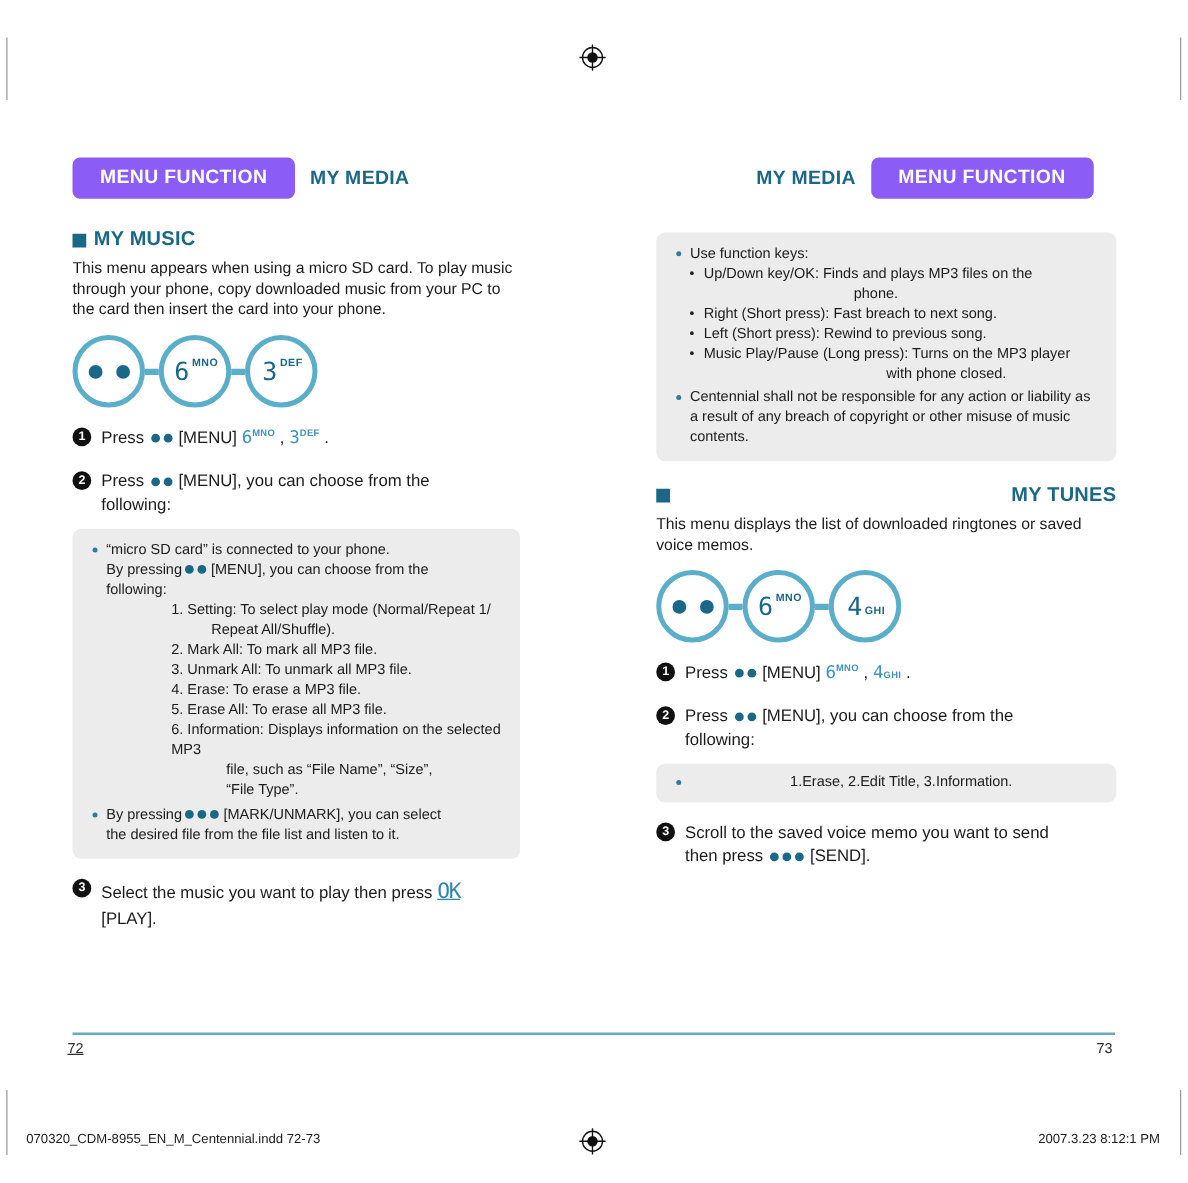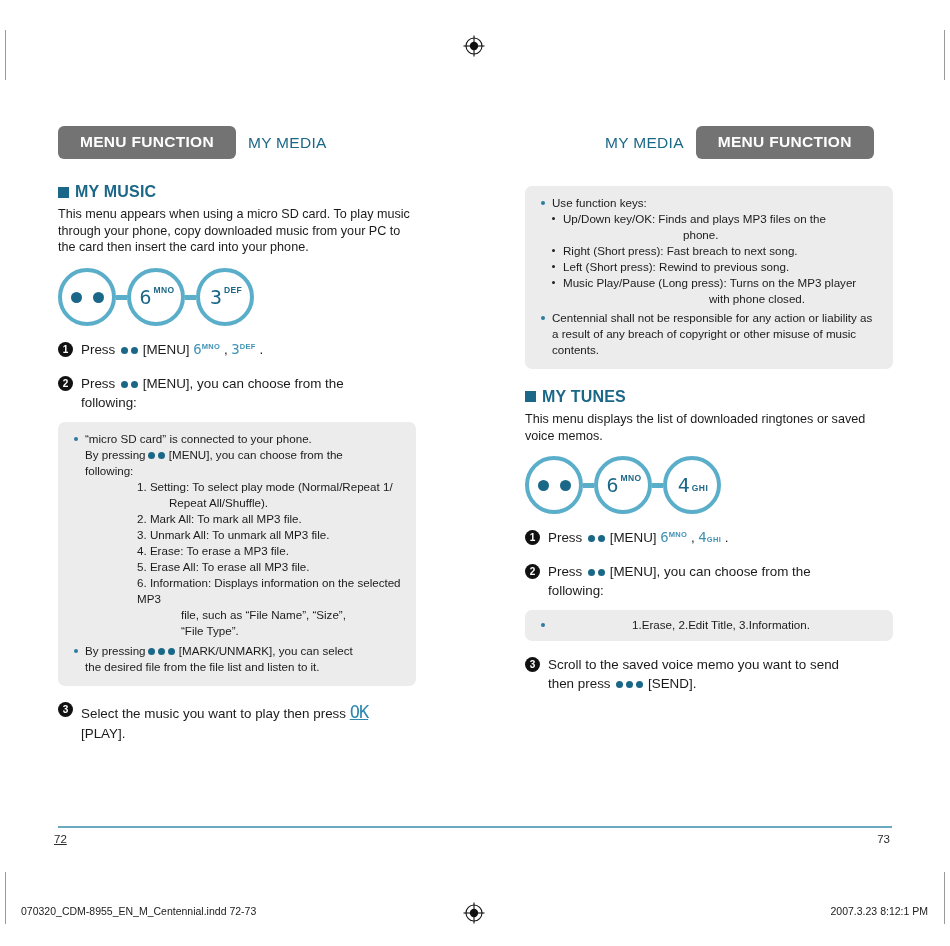--- a/index.html
+++ b/index.html
@@ -28,33 +28,33 @@
   
   .col{position:absolute;top:0;}
   .col-left{left:58px;width:390px;}
   .col-right{left:525px;width:368px;}
 
   
   .hdr{position:absolute;display:flex;align-items:center;gap:12px;}
   .hdr-left{left:58px;top:126px;}
   .hdr-right{left:605px;top:126px;}
   .tab{
-    background:#737373;
+    background:#8b5cf6;
     color:#ffffff;
     font-size:15.5px;
     font-weight:bold;
     letter-spacing:0.3px;
     padding:7px 22px 8px 22px;
     border-radius:6px;
     white-space:nowrap;
   }
   .tab-ghost{
     color:#1b6787;
     font-size:15.5px;
-    font-weight:normal;
+    font-weight:bold;
     letter-spacing:0.3px;
     white-space:nowrap;
   }
 
   
   .sec-head{
     display:flex;align-items:center;gap:6px;
     color:#1b6787;font-weight:bold;font-size:16px;letter-spacing:.2px;
   }
   .sq{width:11px;height:11px;background:#1b6787;display:inline-block;}
@@ -296,21 +296,21 @@
         <li class="sub">
           <span>Music Play/Pause (Long press): Turns on the MP3 player</span><br>
           <span style="display:block;padding-left:146px;">with phone closed.</span>
         </li>
         <li style="margin-top:3px;">
           <span class="b">Centennial shall not be responsible for any action or liability as a result of any breach of copyright or other misuse of music contents.</span>
         </li>
       </ul>
     </div>
 
-    <div class="sec-head" style="margin-top:19px;">
+    <div class="sec-head" style="margin-top:19px;justify-content:space-between;">
       <span class="sq"></span>
       <span>MY TUNES</span>
     </div>
 
     <div class="para" style="width:360px;">This menu displays the list of downloaded ringtones or saved voice memos.</div>
 
     <div class="keyrow">
       <div class="kcircle">
         <span class="dots">
           <i class="dot"></i>

